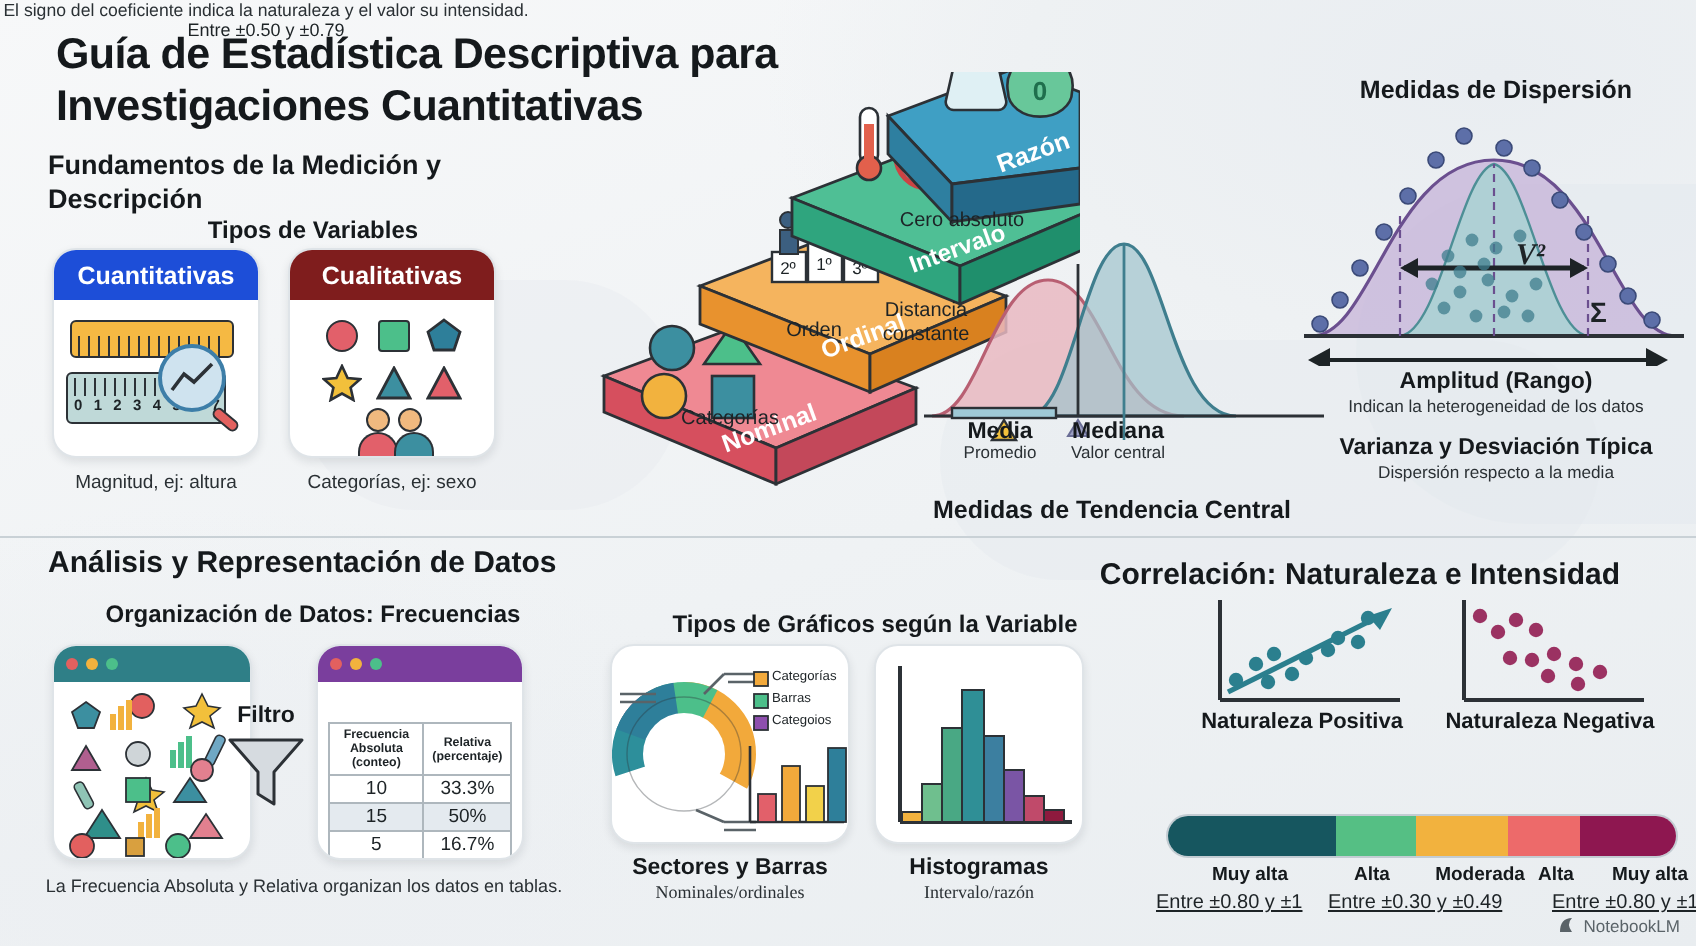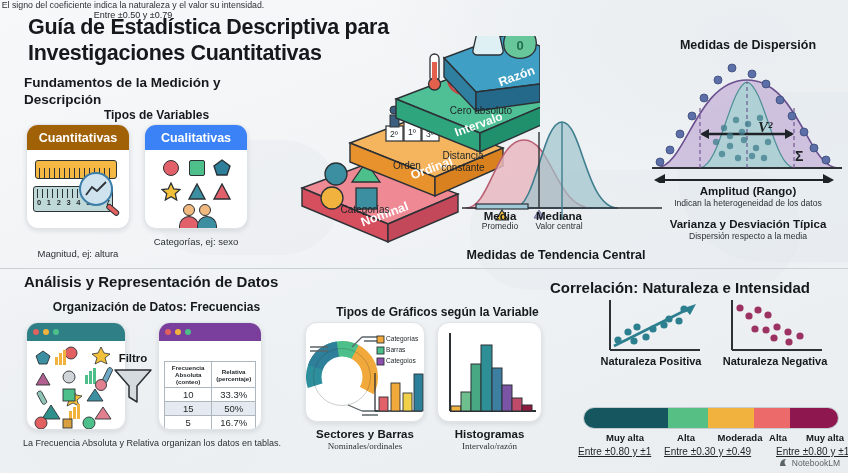--- a/index.html
+++ b/index.html
@@ -53,21 +53,21 @@
     color:#fff; font-size:12.5px; font-weight:bold;
   }
   .card-body { position:relative; }
   .caption {
     position:absolute; text-align:center; font-size:9.5px; color:#2a3034;
   }
 
   
   #card-cuant { left:26px; top:124px; width:104px; height:105px; }
   #card-cual  { left:144px; top:124px; width:104px; height:105px; }
-  #cap-cuant  { left:18px; top:236px; width:120px;margin-top:12px; }
+  #cap-cuant  { left:18px; top:236px; width:120px; }
   #cap-cual   { left:136px; top:236px; width:120px; }
 
   .ruler1 { position:absolute; left:8px; top:10px; width:82px; height:19px;
     background:#f5b943; border:1.4px solid #2c3136; border-radius:3px; }
   .ruler1 .ticks { position:absolute; left:3px; top:7px; right:3px; height:10px;
      background: repeating-linear-gradient(to right, #2c3136 0 1px, transparent 1px 5px);}
   .ruler2 { position:absolute; left:6px; top:36px; width:80px; height:26px;
     background:#bfd9d8; border:1.4px solid #2c3136; border-radius:3px; }
   .ruler2 .ticks { position:absolute; left:3px; top:2px; right:3px; height:9px;
      background: repeating-linear-gradient(to right, #2c3136 0 1px, transparent 1px 5px);}
@@ -141,21 +141,21 @@
   <div class="blob b2"></div>
   <div class="blob b3"></div>
   <div class="divider"></div>
 
   <div class="title">Guía de Estadística Descriptiva para Investigaciones Cuantitativas</div>
 
   <div class="sec-h" id="fund-h">Fundamentos de la Medición y Descripción</div>
   <div class="sec-h" id="tipos-h">Tipos de Variables</div>
 
   <div class="card" id="card-cuant">
-    <div class="card-hdr" style="background:#a16207">Cuantitativas</div>
+    <div class="card-hdr" style="background:#1d4ed8">Cuantitativas</div>
     <div class="card-body" style="height:80px">
       <div class="ruler1">
           <div class="ticks"></div>
         </div>
       <div class="ruler2">
         <div class="ticks"></div>
         <div class="nums">
           <span>0</span>
             <span>1</span>
             <span>2</span>
@@ -170,21 +170,21 @@
         <svg width="30" height="30" style="position:absolute;left:1px;top:1px" viewBox="0 0 30 30">
           <polyline points="4,20 10,12 15,16 24,7" fill="none" stroke="#2c3136" stroke-width="1.8"></polyline>
         </svg>
       </div>
       <div class="magn-handle"></div>
     </div>
   </div>
   <div class="caption" id="cap-cuant">Magnitud, ej: altura</div>
 
   <div class="card" id="card-cual">
-    <div class="card-hdr" style="background:#3b82f6">Cualitativas</div>
+    <div class="card-hdr" style="background:#7f1d1d">Cualitativas</div>
     <div class="card-body" style="height:80px">
       <div class="qs q-circle" style="left:18px;top:10px;background:#e2606a"></div>
       <div class="qs q-square" style="left:44px;top:10px;background:#4cbf8a"></div>
       <svg class="qs" style="left:68px;top:9px" width="18" height="18" viewBox="0 0 18 18">
         <polygon points="9,1 17,7 14,16 4,16 1,7" fill="#2e7f9a" stroke="#2c3136" stroke-width="1.4"></polygon>
       </svg>
       <svg class="qs" style="left:16px;top:32px" width="20" height="19" viewBox="0 0 20 19">
         <polygon points="10,1 12.8,7 19,7.6 14.3,11.8 15.7,18 10,14.8 4.3,18 5.7,11.8 1,7.6 7.2,7" fill="#f2c03b" stroke="#2c3136" stroke-width="1.3"></polygon>
       </svg>
       <svg class="qs" style="left:43px;top:33px" width="18" height="17" viewBox="0 0 18 17">

